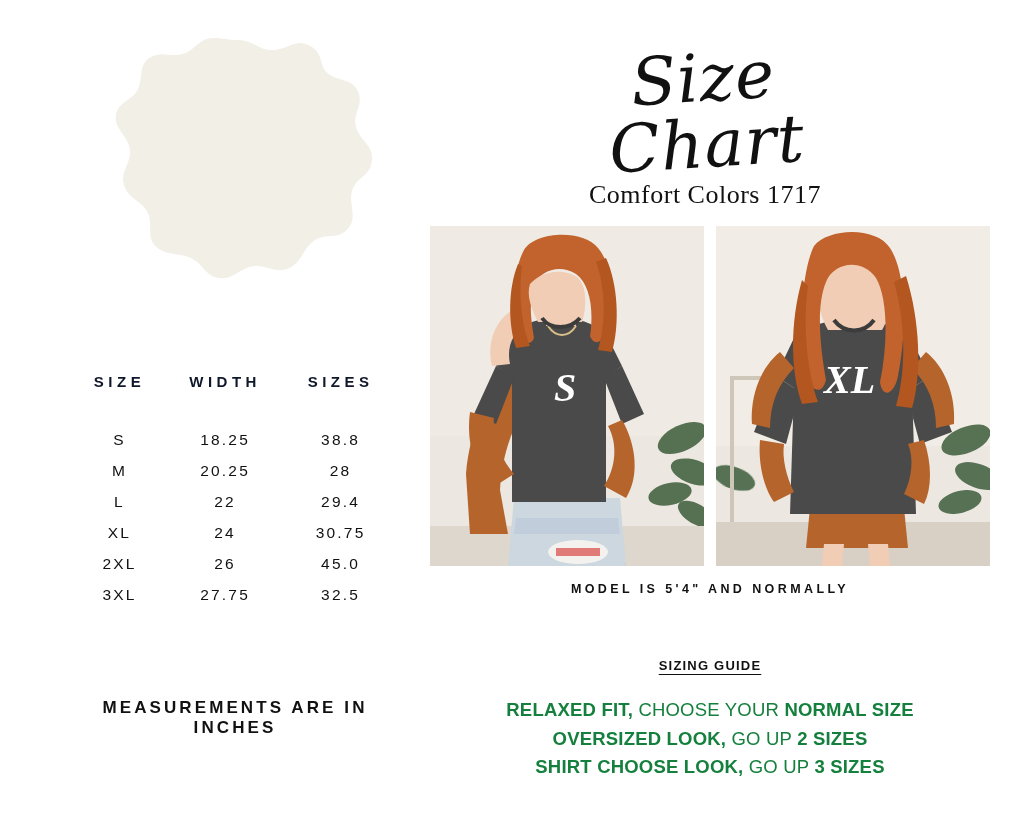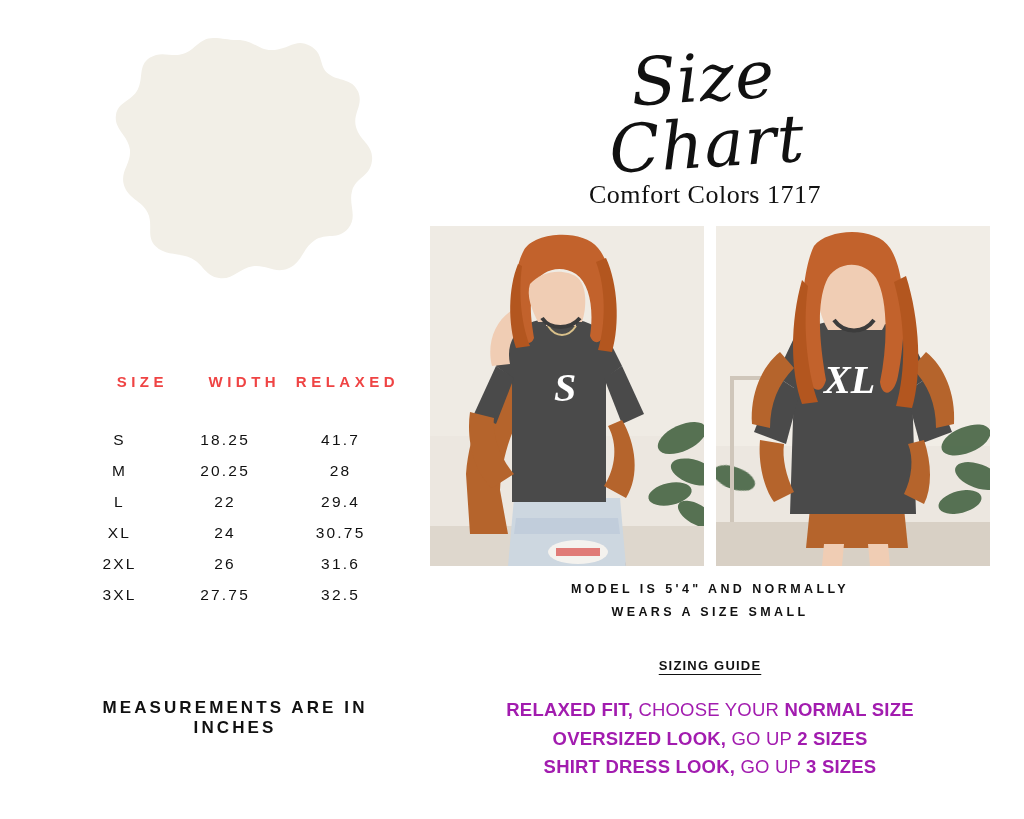--- a/index.html
+++ b/index.html
@@ -37,22 +37,22 @@
   table.size-table {
     width: 100%;
     border-collapse: collapse;
   }
   table.size-table th {
     font-family: "Liberation Sans", sans-serif;
     font-size: 15px;
     font-weight: 700;
     letter-spacing: 4.5px;
     padding-bottom: 34px;
-    color: #ef4444;
-    text-align: right;
+    color: #0f172a;
+    text-align: center;
   }
   table.size-table td {
     font-family: "Liberation Sans", sans-serif;
     font-size: 15.5px;
     font-weight: 400;
     letter-spacing: 2.2px;
     padding: 6.5px 0;
     color: #111;
     text-align: center;
   }
@@ -163,21 +163,21 @@
     color: #111;
   }
   .guide-lines {
     position: absolute;
     left: 430px;
     top: 696px;
     width: 560px;
     text-align: center;
     font-size: 18.5px;
     line-height: 1.55;
-    color: #a21caf;
+    color: #15803d;
     letter-spacing: 0.2px;
   }
   .guide-lines .ln { white-space: nowrap; }
   .guide-lines .b { font-weight: 700; }
   .guide-lines .n { font-weight: 400; }
 </style>
 </head>
 <body>
 
 <div class="blob-wrap">
@@ -209,48 +209,48 @@
       C136,2 140,4 150,4 Z"></path>
   </svg>
 </div>
 
 <div class="table-block">
   <table class="size-table">
     <thead>
       <tr>
         <th>SIZE</th>
         <th>WIDTH</th>
-        <th>RELAXED</th>
+        <th>SIZES</th>
       </tr>
     </thead>
     <tbody>
       <tr>
         <td>S</td>
         <td>18.25</td>
-        <td>41.7</td>
+        <td>38.8</td>
       </tr>
       <tr>
         <td>M</td>
         <td>20.25</td>
         <td>28</td>
       </tr>
       <tr>
         <td>L</td>
         <td>22</td>
         <td>29.4</td>
       </tr>
       <tr>
         <td>XL</td>
         <td>24</td>
         <td>30.75</td>
       </tr>
       <tr>
         <td>2XL</td>
         <td>26</td>
-        <td>31.6</td>
+        <td>45.0</td>
       </tr>
       <tr>
         <td>3XL</td>
         <td>27.75</td>
         <td>32.5</td>
       </tr>
     </tbody>
   </table>
 </div>
 
@@ -352,28 +352,27 @@
 
       <path d="M118,94 C128,108 148,108 158,94" stroke="#3c3c3c" stroke-width="4" fill="none"></path>
     </svg>
     <span class="shirt-letter">XL</span>
   </div>
 
 </div>
 
 <div class="model-note">
   <div>MODEL IS 5'4" AND NORMALLY</div>
-  <div>WEARS A SIZE SMALL</div>
 </div>
 
 <div class="guide-head">SIZING GUIDE</div>
 
 <div class="guide-lines">
   <div class="ln">
     <span class="b">RELAXED FIT,</span><span class="n"> CHOOSE YOUR </span><span class="b">NORMAL SIZE</span>
   </div>
   <div class="ln">
     <span class="b">OVERSIZED LOOK,</span><span class="n"> GO UP </span><span class="b">2 SIZES</span>
   </div>
   <div class="ln">
-    <span class="b">SHIRT DRESS LOOK,</span><span class="n"> GO UP </span><span class="b">3 SIZES</span>
+    <span class="b">SHIRT CHOOSE LOOK,</span><span class="n"> GO UP </span><span class="b">3 SIZES</span>
   </div>
 </div>
 
 </body></html>

